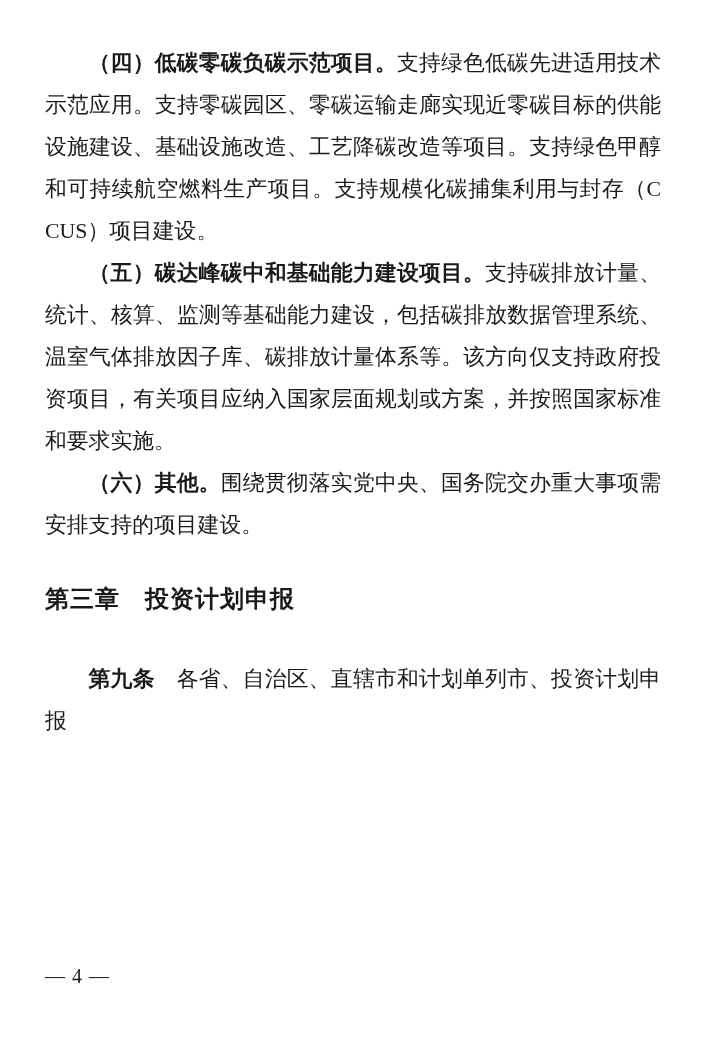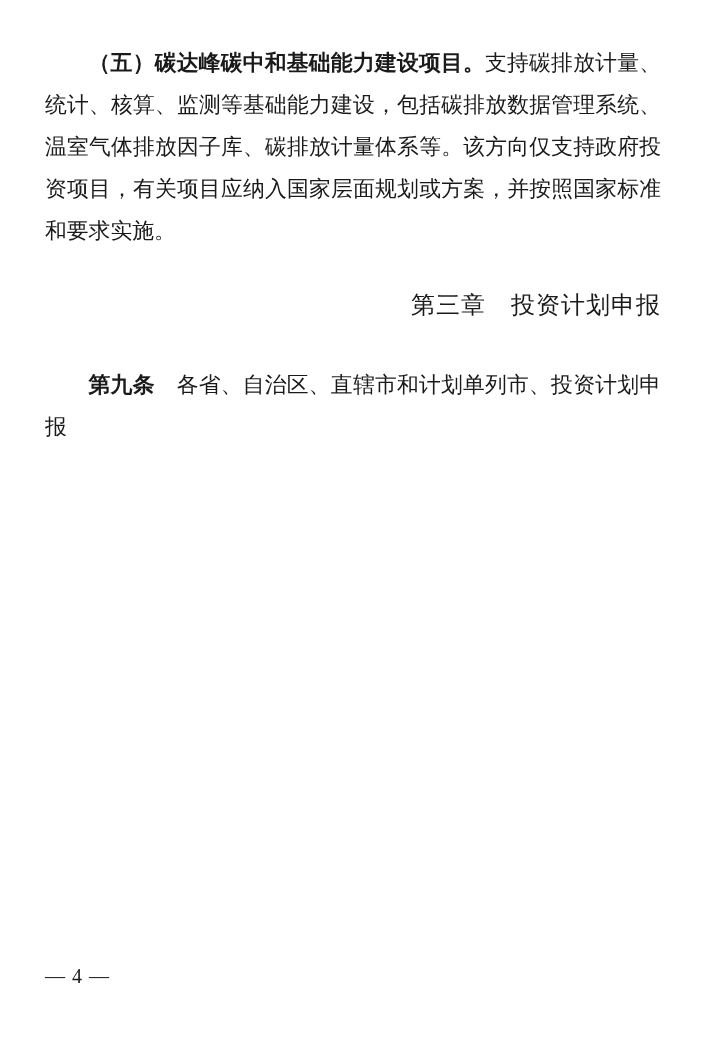--- a/index.html
+++ b/index.html
@@ -30,23 +30,23 @@
     text-indent: 2em;
     word-break: break-all;
   }
   .para .lead {
     font-weight: bold;
   }
   .chapter {
     margin: 32px 0 0 0;
     font-size: 24px;
     line-height: 42px;
-    text-align: right;
+    text-align: left;
     font-family: "Liberation Sans", sans-serif;
-    font-weight: normal;
+    font-weight: bold;
     letter-spacing: 1px;
   }
   .article {
     margin-top: 38px;
   }
   .page-number {
     position: absolute;
     left: 45px;
     top: 963px;
     font-size: 20px;
@@ -54,23 +54,25 @@
     letter-spacing: 1px;
     white-space: pre;
   }
 </style>
 </head>
 <body style="background: rgb(255, 255, 255);">
 
 <div class="page" style="background: rgb(255, 255, 255); color: rgb(26, 26, 26);">
   <main class="content">
 
+    <p class="para"><strong class="lead">（四）低碳零碳负碳示范项目。</strong><span>支持绿色低碳先进适用技术示范应用。支持零碳园区、零碳运输走廊实现近零碳目标的供能设施建设、基础设施改造、工艺降碳改造等项目。支持绿色甲醇和可持续航空燃料生产项目。支持规模化碳捕集利用与封存（CCUS）项目建设。</span></p>
 
     <p class="para"><strong class="lead">（五）碳达峰碳中和基础能力建设项目。</strong><span>支持碳排放计量、统计、核算、监测等基础能力建设，包括碳排放数据管理系统、温室气体排放因子库、碳排放计量体系等。该方向仅支持政府投资项目，有关项目应纳入国家层面规划或方案，并按照国家标准和要求实施。</span></p>
 
+    <p class="para"><strong class="lead">（六）其他。</strong><span>围绕贯彻落实党中央、国务院交办重大事项需安排支持的项目建设。</span></p>
 
 
     <h2 class="chapter">第三章　投资计划申报</h2>
 
     <p class="para article"><strong class="lead">第九条</strong><span>　各省、自治区、直辖市和计划单列市、投资计划申报</span></p>
 
   </main>
 
   <div class="page-number">— 4 —</div>
 </div>

